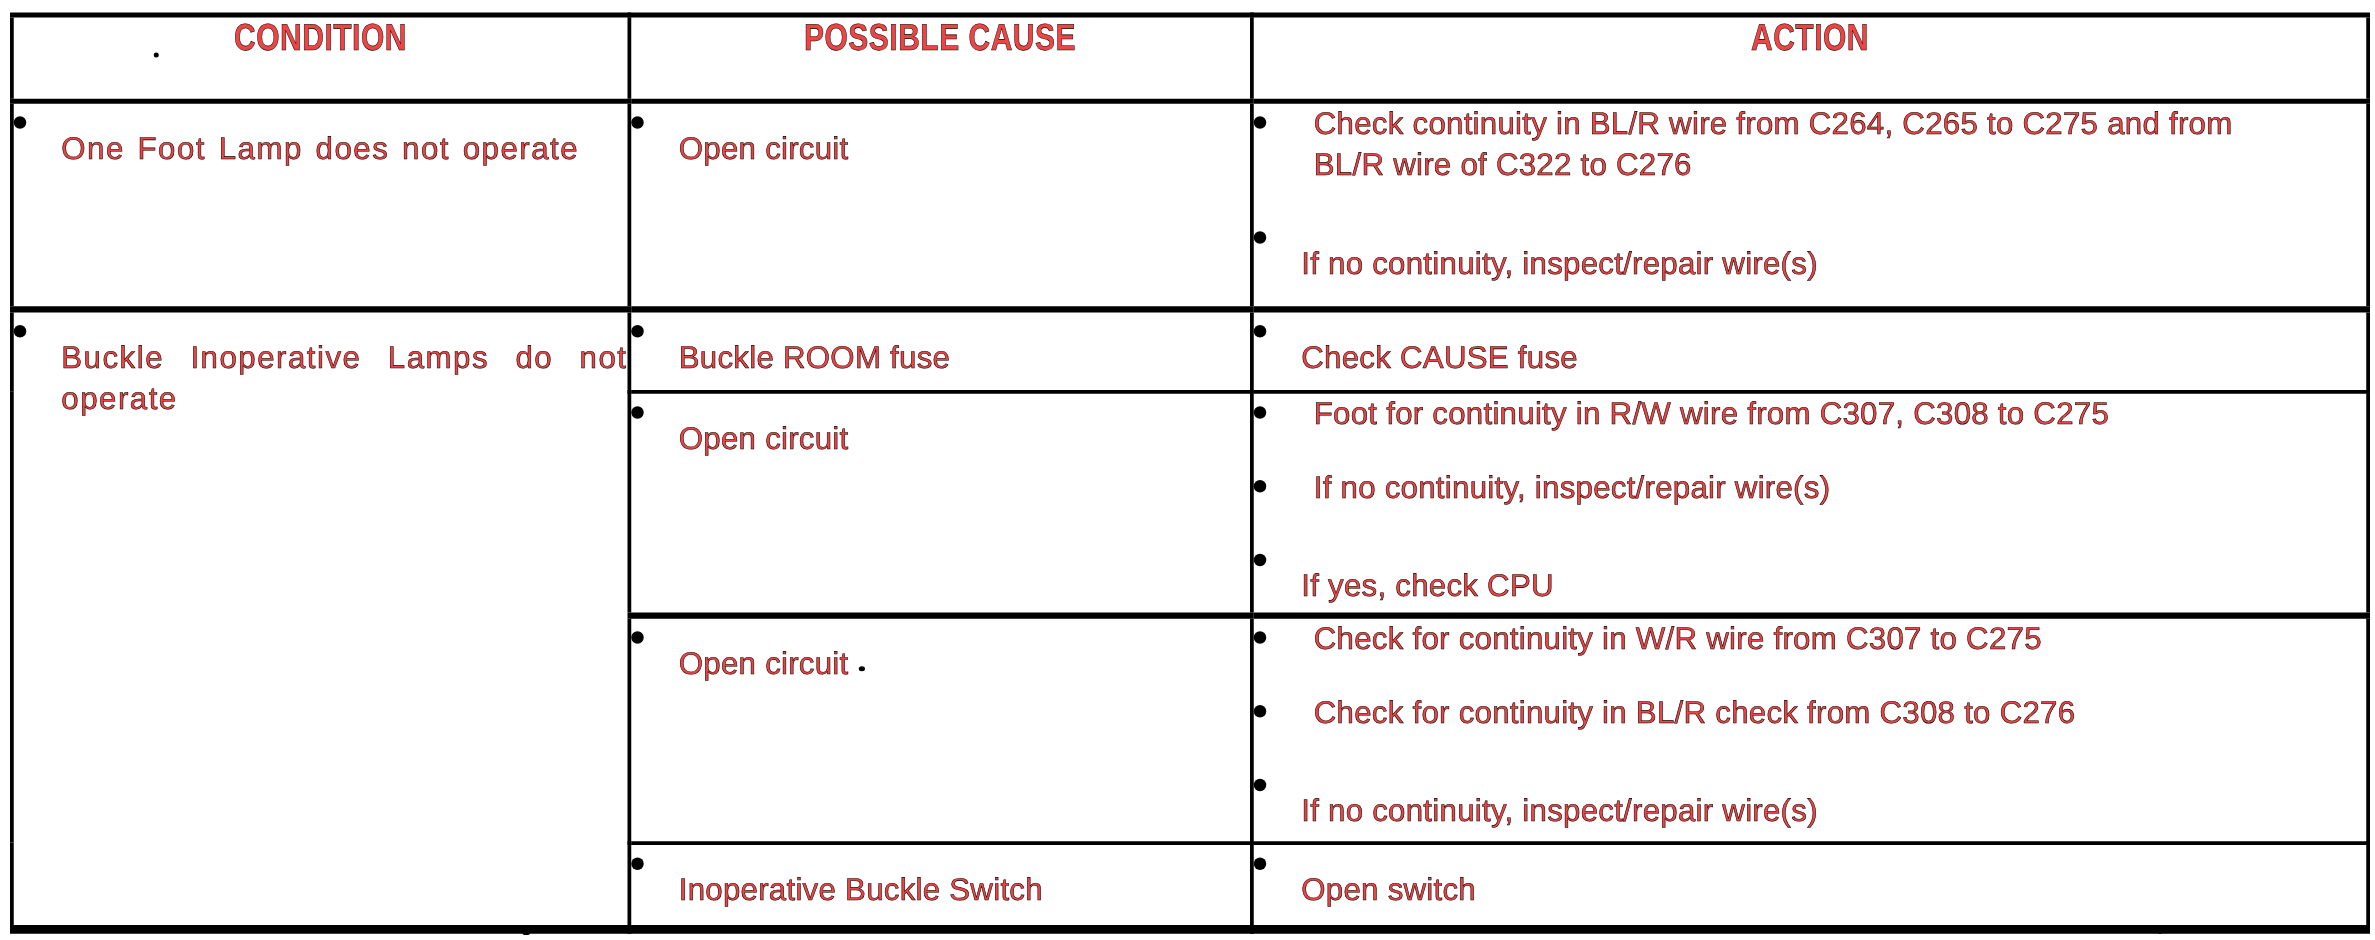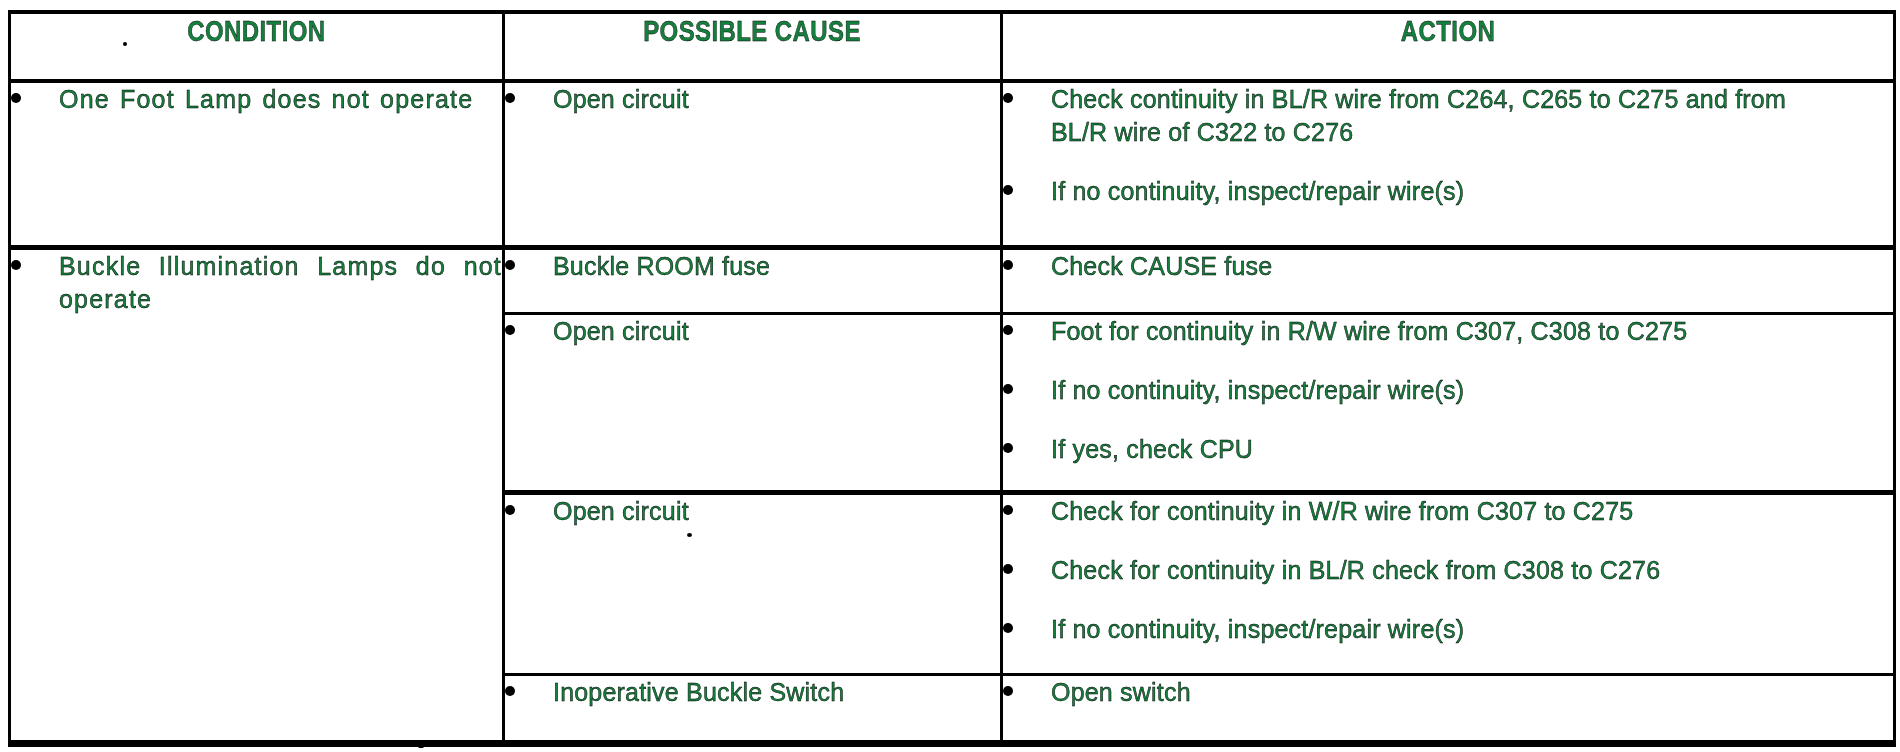--- a/index.html
+++ b/index.html
@@ -1,21 +1,21 @@
 <!DOCTYPE html>
 <html><head>
 <meta charset="utf-8">
 <style>
   html,body{margin:0;padding:0;background:#e8e8e8;}
   .page{
     position:relative;
     width:1900px;height:752px;
     background:#ffffff;
     font-family:"Liberation Sans", sans-serif;
-    color:#15803d;
+    color:#ef4444;
     overflow:hidden;
     -webkit-text-stroke:0.45px #000;
   }
   table.ts{
     position:absolute;left:8px;top:10px;
     width:1885px;height:731px;
     border-collapse:collapse;
     table-layout:fixed;
     border:3px solid #000;
     border-top-width:4px;
@@ -43,21 +43,21 @@
     vertical-align:middle;text-align:center;
     font-size:30px;font-weight:bold;
     white-space:nowrap;
   }
   th.hcell .hx{display:inline-block;transform:scaleX(0.8);letter-spacing:0.5px;}
   
   td.cond{padding:26px 14px 10px 36px;}
   td.cause{padding:26px 14px 10px 42px;}
   td.act{padding:26px 14px 10px 48px;}
   .item{display:flex;align-items:flex-start;margin-bottom:26px;}
-  .item:last-child{margin-bottom:0;}
+  .item:last-child{margin-bottom:0;flex-direction:column;}
   .bullet{
     flex:0 0 auto;width:10px;height:10px;margin-top:10px;
     background:#000;border-radius:50%;
   }
   .txt{
     margin-left:38px;flex:1 1 auto;
     font-size:25px;line-height:33px;
     letter-spacing:0.2px;
   }
   td.act .txt{max-width:760px;}
@@ -111,21 +111,21 @@
             <span class="bullet"></span>
             <span class="txt">If no continuity, inspect/repair wire(s)</span>
           </div>
         </td>
       </tr>
 
       <tr class="r2a">
         <td class="cond" rowspan="4">
           <div class="item">
             <span class="bullet"></span>
-            <span class="txt">Buckle Illumination Lamps do not operate</span>
+            <span class="txt">Buckle Inoperative Lamps do not operate</span>
           </div>
         </td>
         <td class="cause">
           <div class="item">
             <span class="bullet"></span>
             <span class="txt">Buckle ROOM fuse</span>
           </div>
         </td>
         <td class="act">
           <div class="item">

